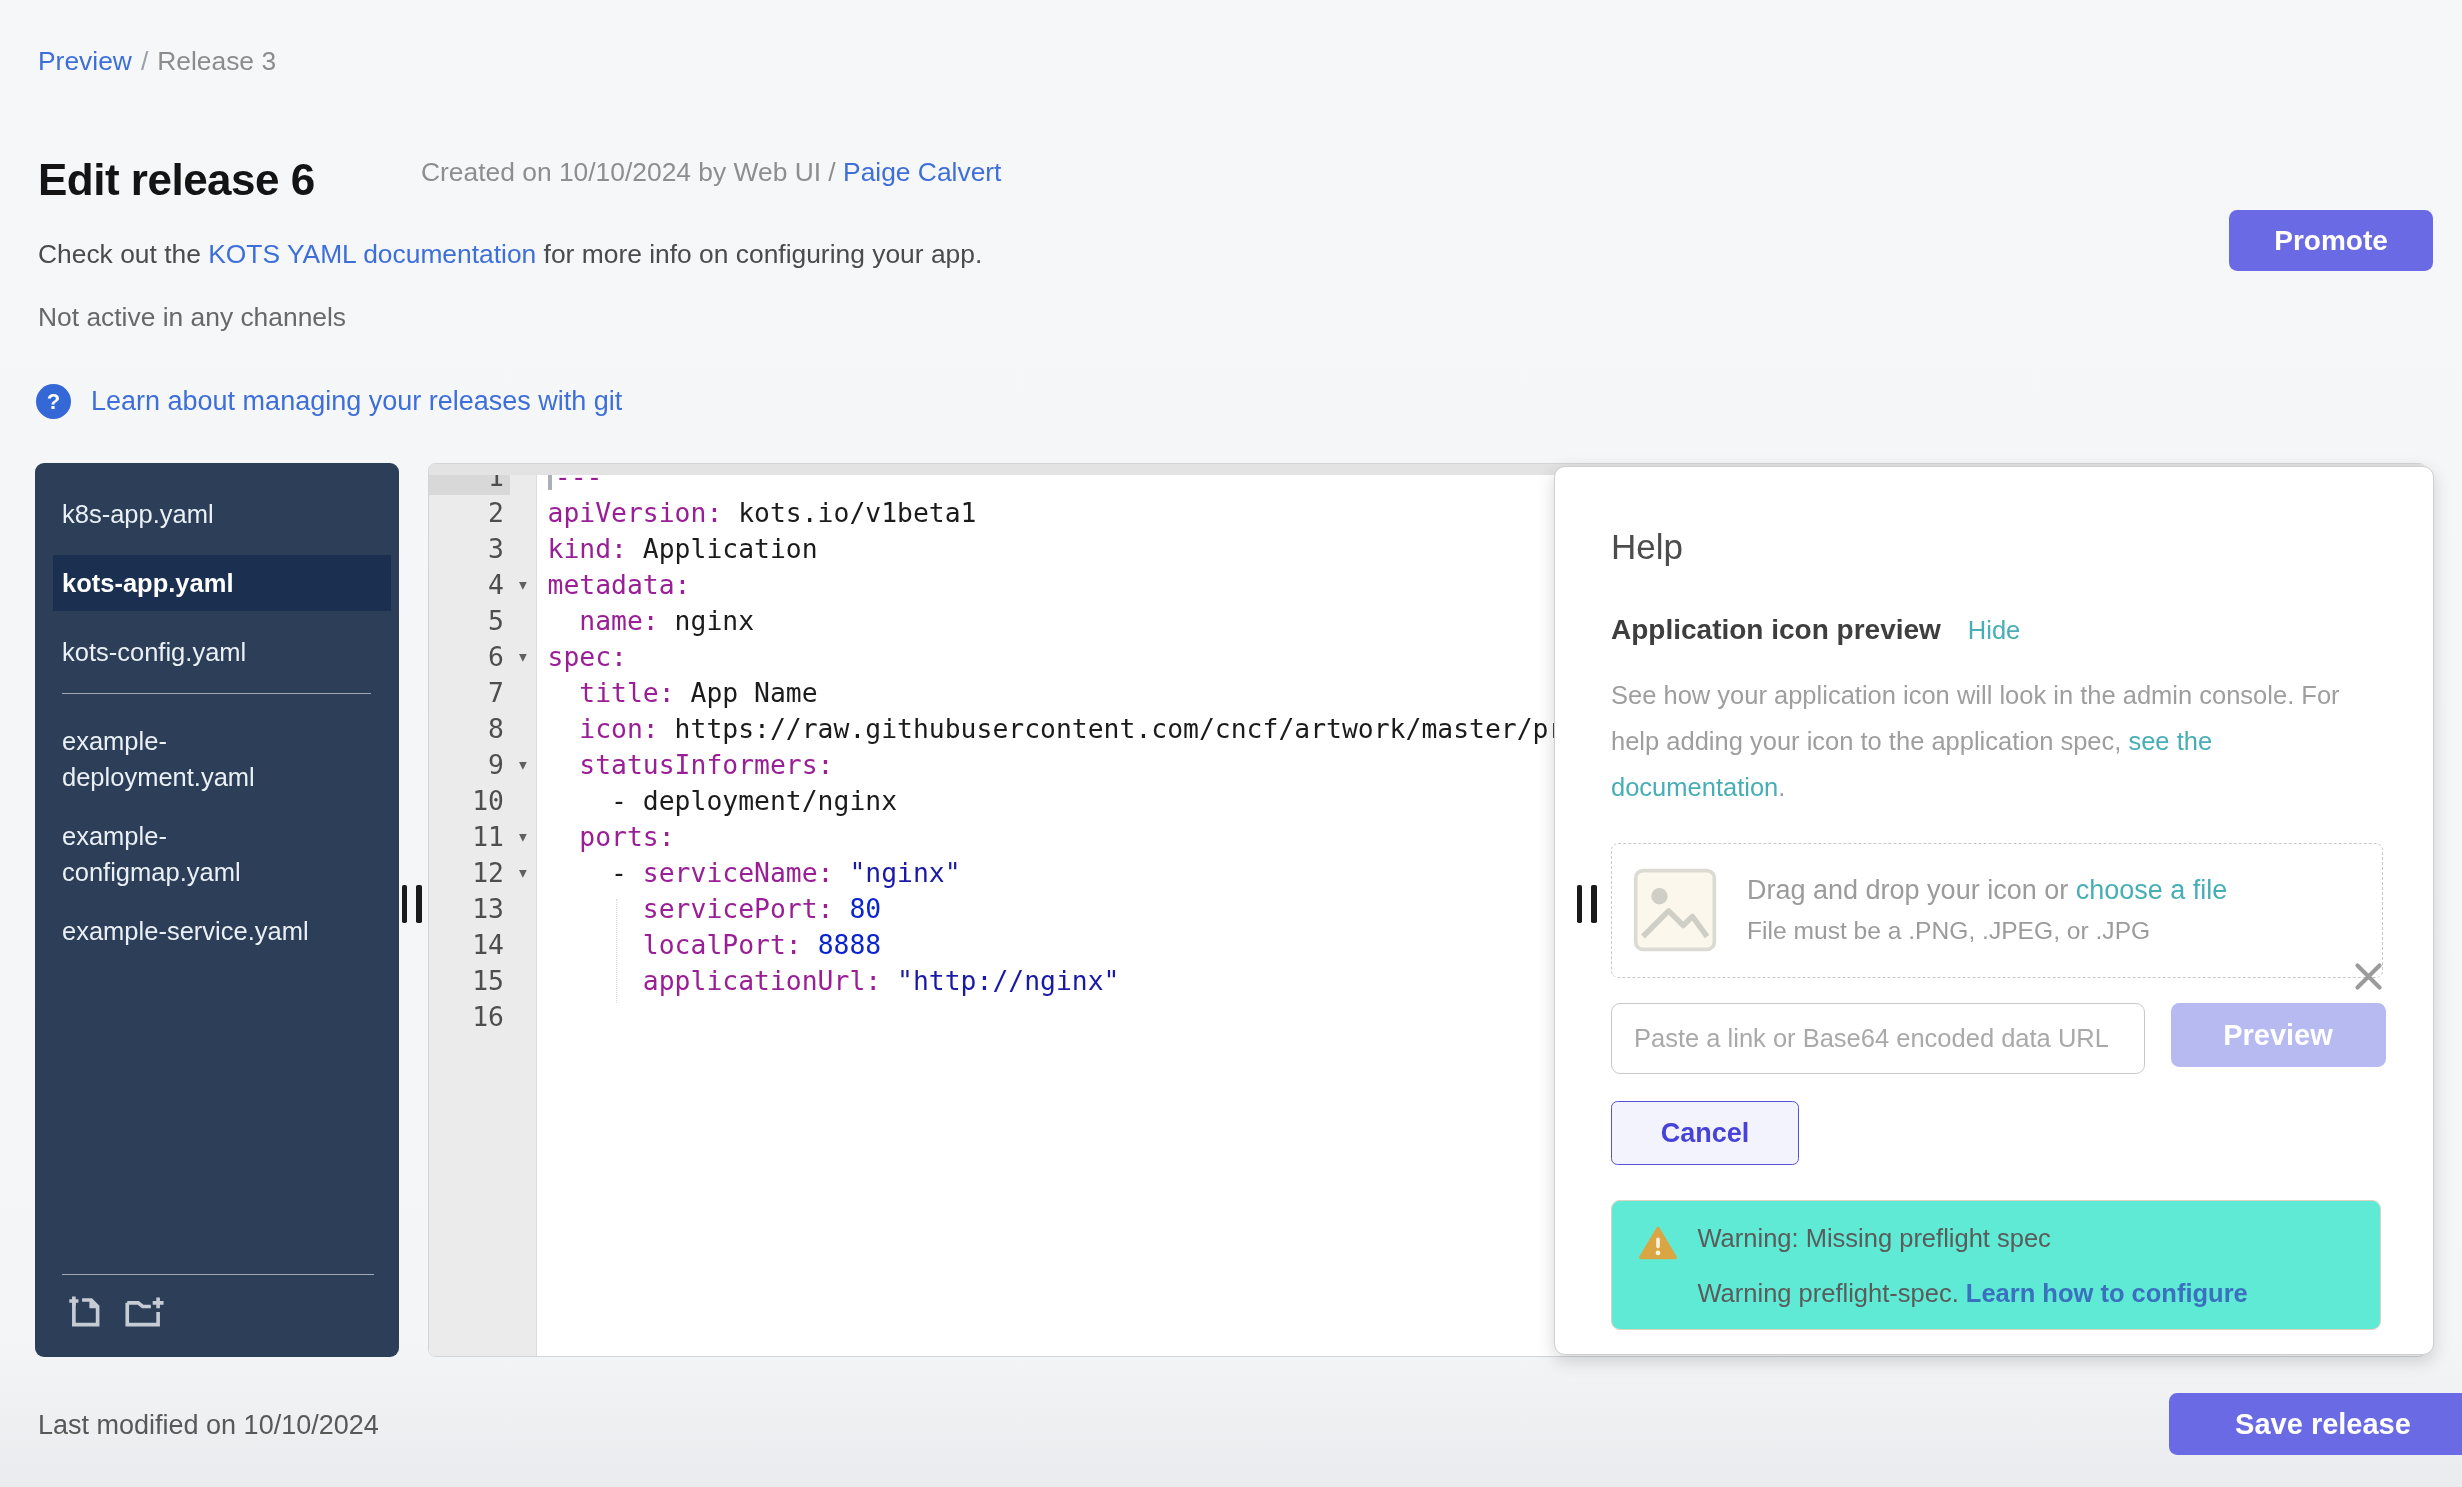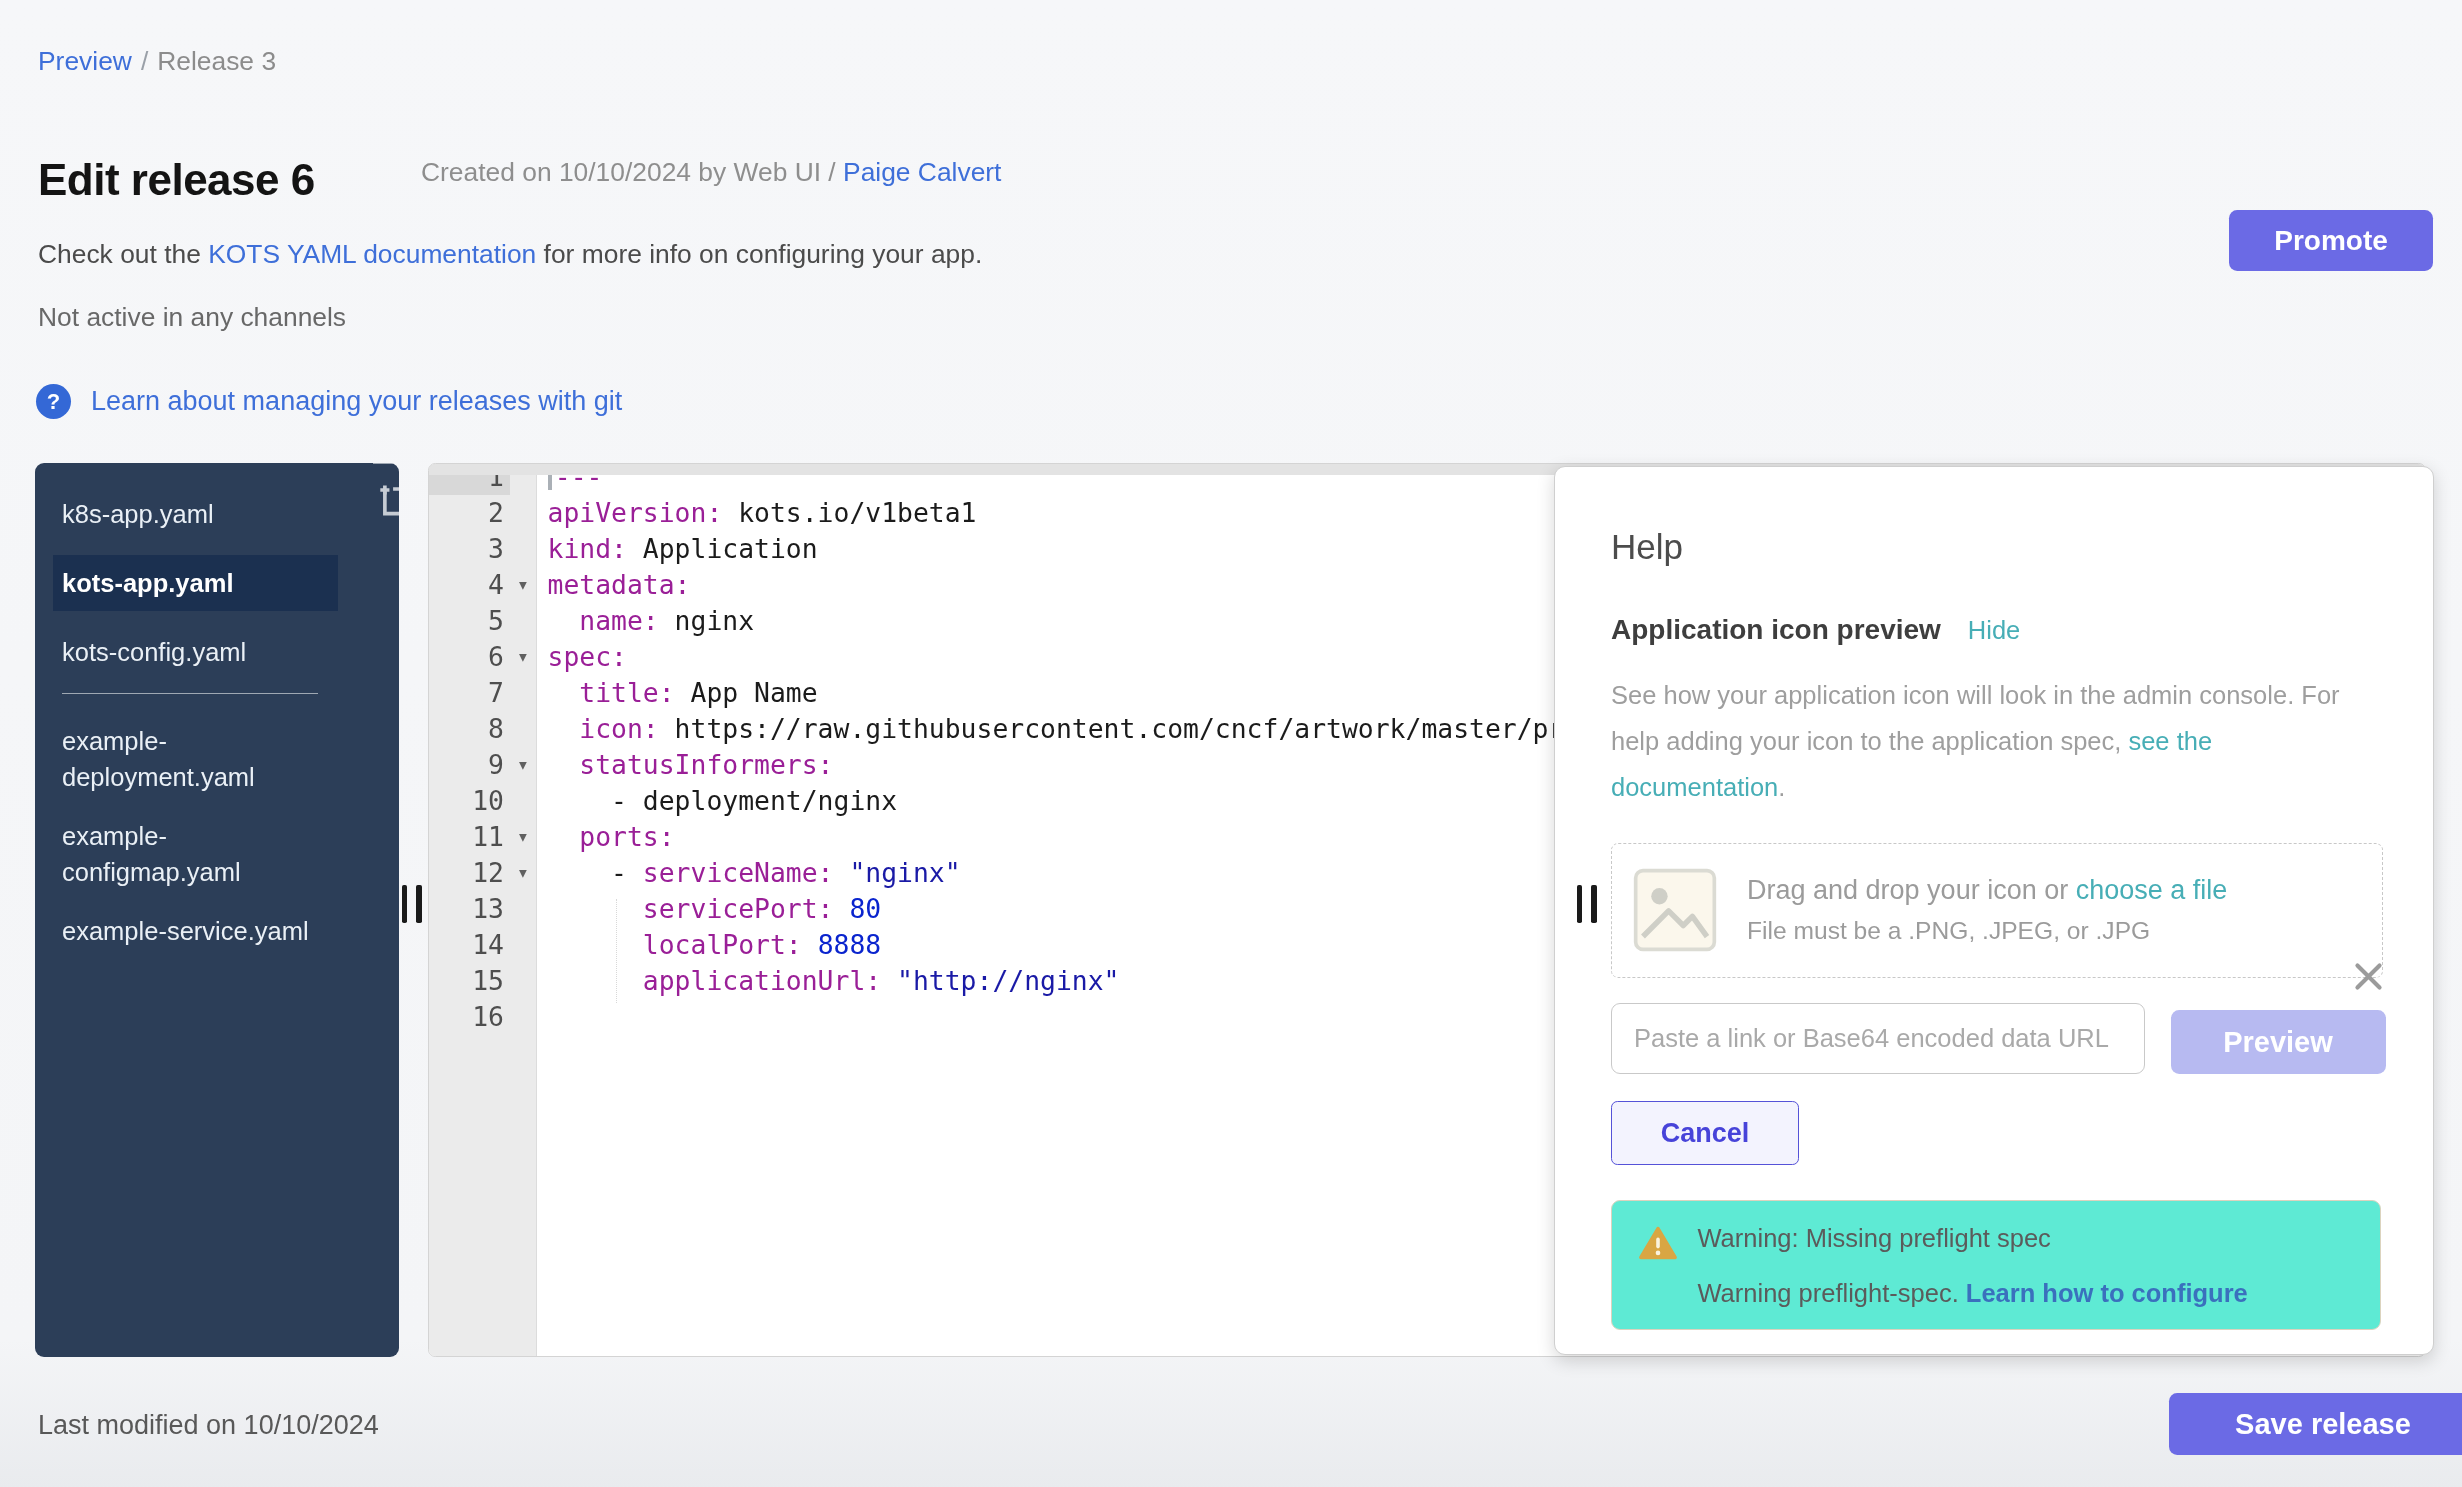--- a/index.html
+++ b/index.html
@@ -22,21 +22,21 @@
   .git-q{width:35px;height:35px;border-radius:50%;background:#3468D6;color:#fff;font-size:22px;font-weight:bold;
          display:flex;align-items:center;justify-content:center;flex:0 0 35px;}
   .git-label{margin-left:20px;font-size:27px;color:#3E6FD9;}
   .btn{border:none;border-radius:8.2px;background:#6B6AE5;color:#fff;font-weight:bold;
        font-family:"Liberation Sans",sans-serif;cursor:pointer;display:flex;align-items:center;justify-content:center;}
   .promote-btn{position:absolute;left:2229px;top:210px;width:204px;height:61px;font-size:28px;}
   .save-btn{position:absolute;left:2169px;top:1393px;width:308px;height:62px;font-size:29px;}
 
   
   .sidebar{position:absolute;left:35px;top:463px;width:364px;height:894px;background:#2C3E58;border-radius:9px;
-           color:#EAF0F6;display:flex;flex-direction:row;justify-content:space-between;overflow:hidden;}
+           color:#EAF0F6;display:flex;flex-direction:column;justify-content:space-between;overflow:hidden;}
   .file-list{padding:33px 24px 0 27px;font-size:25.5px;}
   .file-item{width:260px;line-height:36px;margin-bottom:23px;cursor:pointer;color:#EAF0F6;}
   .file-item.selected{background:#1B3050;font-weight:bold;color:#ffffff;
         margin-left:-9px;margin-right:-16.4px;padding:10px 9px 10px 9px;width:auto;}
   .side-divider{border-top:0.9px solid rgba(255,255,255,0.55);margin:3.6px 3.6px 29px 0;}
   .sidebar-foot{padding:0 25.5px 22px 27px;}
   .sidebar-foot .foot-divider{border-top:0.9px solid rgba(255,255,255,0.55);margin-bottom:14.6px;}
   .foot-icons{display:flex;gap:16.4px;}
   .foot-icons .icon-btn{background:none;border:none;padding:0;cursor:pointer;}
 
@@ -74,21 +74,21 @@
   .section-title{font-size:28px;font-weight:bold;color:#3e3e3e;}
   .hide-link{font-size:25.5px;color:#47AEB6;margin-left:27px;cursor:pointer;}
   .help-desc{margin-top:25.5px;width:738px;font-size:25.5px;color:#9e9e9e;line-height:46px;}
   .teal{color:#47AEB6;cursor:pointer;}
   .dropzone{margin-top:33px;width:770px;height:133px;border:1.8px dashed #c8c8c8;border-radius:7.3px;
             display:flex;align-items:center;cursor:pointer;}
   .dz-icon{margin-left:20px;flex:0 0 86px;}
   .dz-texts{margin-left:29px;}
   .dz-main{font-size:27px;color:#9b9b9b;}
   .dz-sub{font-size:24.6px;color:#9b9b9b;margin-top:11px;}
-  .input-row{margin-top:25.5px;display:flex;align-items:flex-end;}
+  .input-row{margin-top:25.5px;display:flex;align-items:flex-start;}
   .icon-url-input{width:488px;height:69px;border:1.8px solid #c9c9c9;border-radius:9px;padding:0 22px;
                   font-size:25.5px;color:#555;font-family:"Liberation Sans",sans-serif;background:#fff;}
   .icon-url-input::placeholder{color:#a9a9a9;}
   .preview-btn{margin-left:25.5px;width:215px;height:64px;background:#B7BAF1;border:none;border-radius:8.2px;
                color:#fff;font-size:29px;font-weight:bold;font-family:"Liberation Sans",sans-serif;cursor:default;}
   .cancel-btn{margin-top:27px;width:188px;height:64px;background:#F3F3FE;border:1.8px solid #5552D8;border-radius:6.4px;
               color:#4743D9;font-size:27px;font-weight:bold;font-family:"Liberation Sans",sans-serif;cursor:pointer;
               display:flex;align-items:center;justify-content:center;box-sizing:border-box;}
   .warning-box{margin-top:35px;width:770px;box-sizing:border-box;background:#5eead4;border:0.9px solid #DCD3BE;
                border-radius:9px;padding:22px 24px 20px 25.5px;display:flex;}

